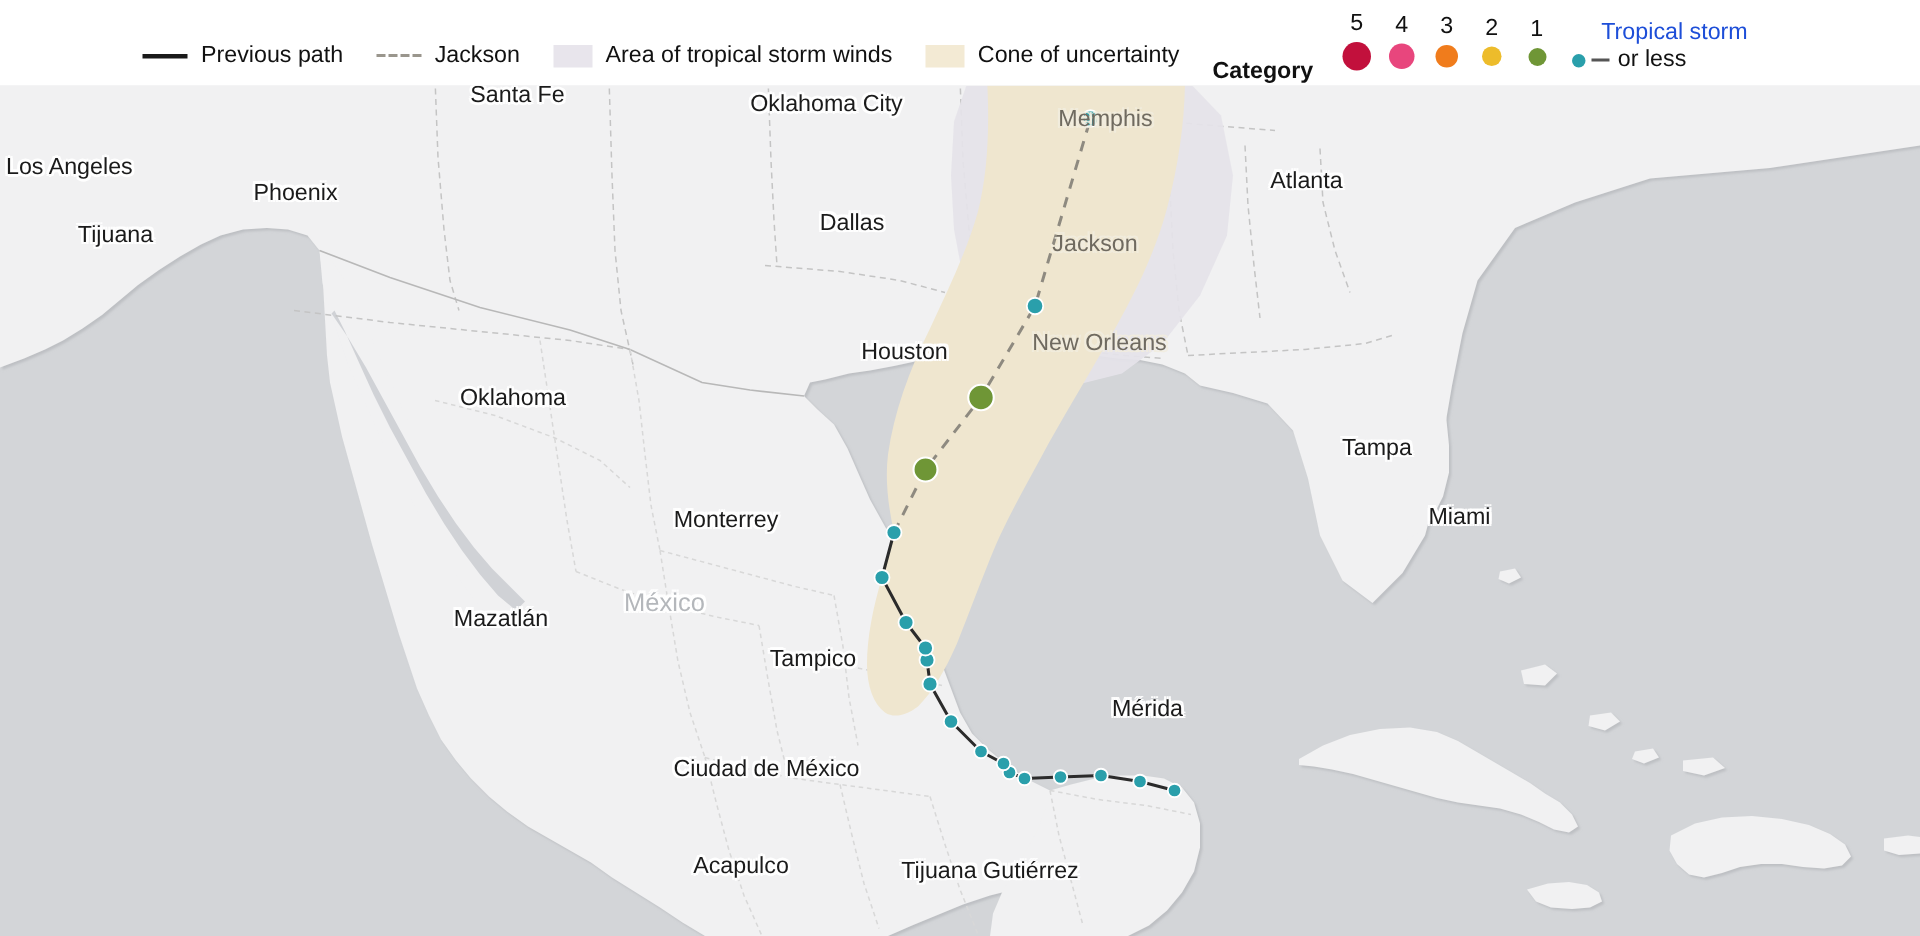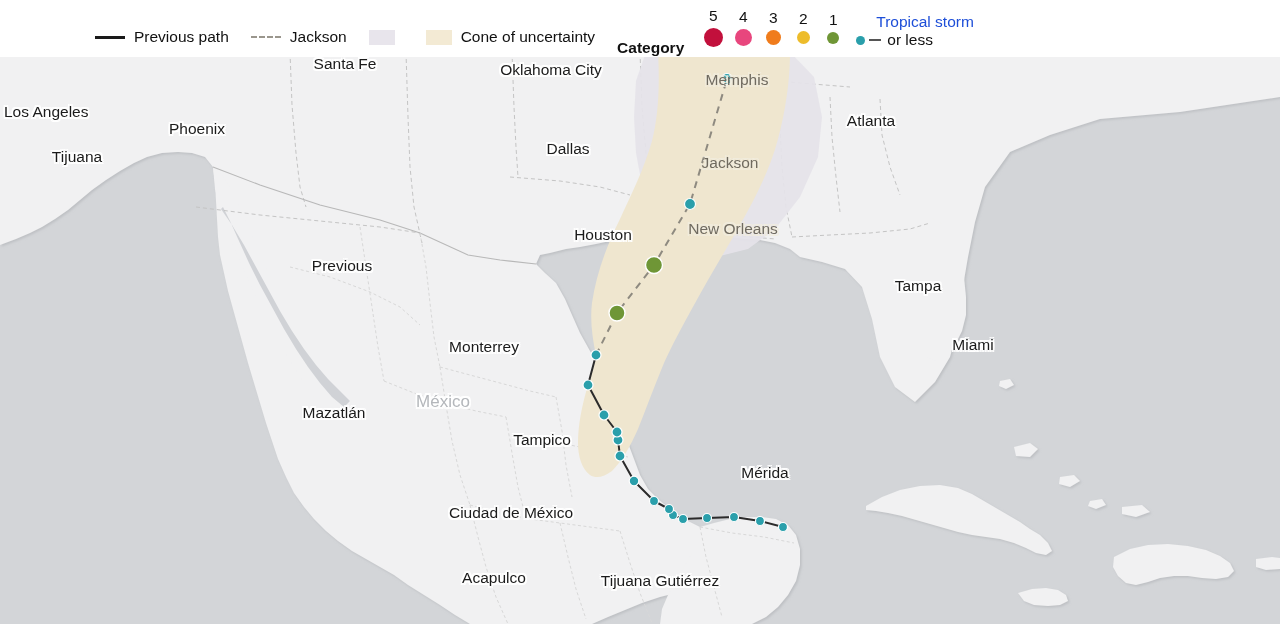--- a/index.html
+++ b/index.html
@@ -88,20 +88,21 @@
         <span class="lg-label">Previous path</span>
       </div>
 
       <div class="lg-item" style="margin-right:22px;">
         <span class="swatch-dashed-line"></span>
         <span class="lg-label">Jackson</span>
       </div>
 
       <div class="lg-item" style="margin-right:22px;">
         <span class="swatch-box" style="background:#e8e5ec;"></span>
+        <span class="lg-label">Area of tropical storm winds</span>
       </div>
 
       <div class="lg-item">
         <span class="swatch-box" style="background:#f3ead4;"></span>
         <span class="lg-label">Cone of uncertainty</span>
       </div>
 
       <div class="cat-title">Category</div>
 
       <div class="cat-scale" style="margin-bottom:10px;">
@@ -322,22 +323,22 @@
     <div class="city" style="left:551px;  top:13px;">Oklahoma City</div>
     <div class="city dim" style="left:737px;  top:23px;">Memphis</div>
     <div class="city left" style="left:4px;    top:55px;">Los Angeles</div>
     <div class="city" style="left:871px;  top:64px;">Atlanta</div>
     <div class="city" style="left:197px;  top:72px;">Phoenix</div>
     <div class="city" style="left:568px;  top:92px;">Dallas</div>
     <div class="city" style="left:77px;   top:100px;">Tijuana</div>
     <div class="city dim" style="left:730px;  top:106px;">Jackson</div>
     <div class="city dim" style="left:733px;  top:172px;">New Orleans</div>
     <div class="city" style="left:603px;  top:178px;">Houston</div>
-    <div class="city" style="left:342px;  top:209px;">Previous</div>
-    <div class="city" style="left:918px;  top:229px;">Tampa</div>
+    <div class="city" style="left:342px;  top:209px;">Oklahoma</div>
+    <div class="city" style="left:918px;  top:242px;">Tampa</div>
     <div class="city" style="left:973px;  top:288px;">Miami</div>
     <div class="city" style="left:484px;  top:290px;">Monterrey</div>
     <div class="city country" style="left:443px;  top:345px;">México</div>
     <div class="city" style="left:334px;  top:356px;">Mazatlán</div>
     <div class="city" style="left:542px;  top:383px;">Tampico</div>
     <div class="city" style="left:748px;  top:416px;padding-left:34px;">Mérida</div>
     <div class="city" style="left:511px; top:456px;">Ciudad de México</div>
     <div class="city" style="left:494px;  top:521px;">Acapulco</div>
     <div class="city" style="left:660px; top:524px;">Tijuana Gutiérrez</div>
 

